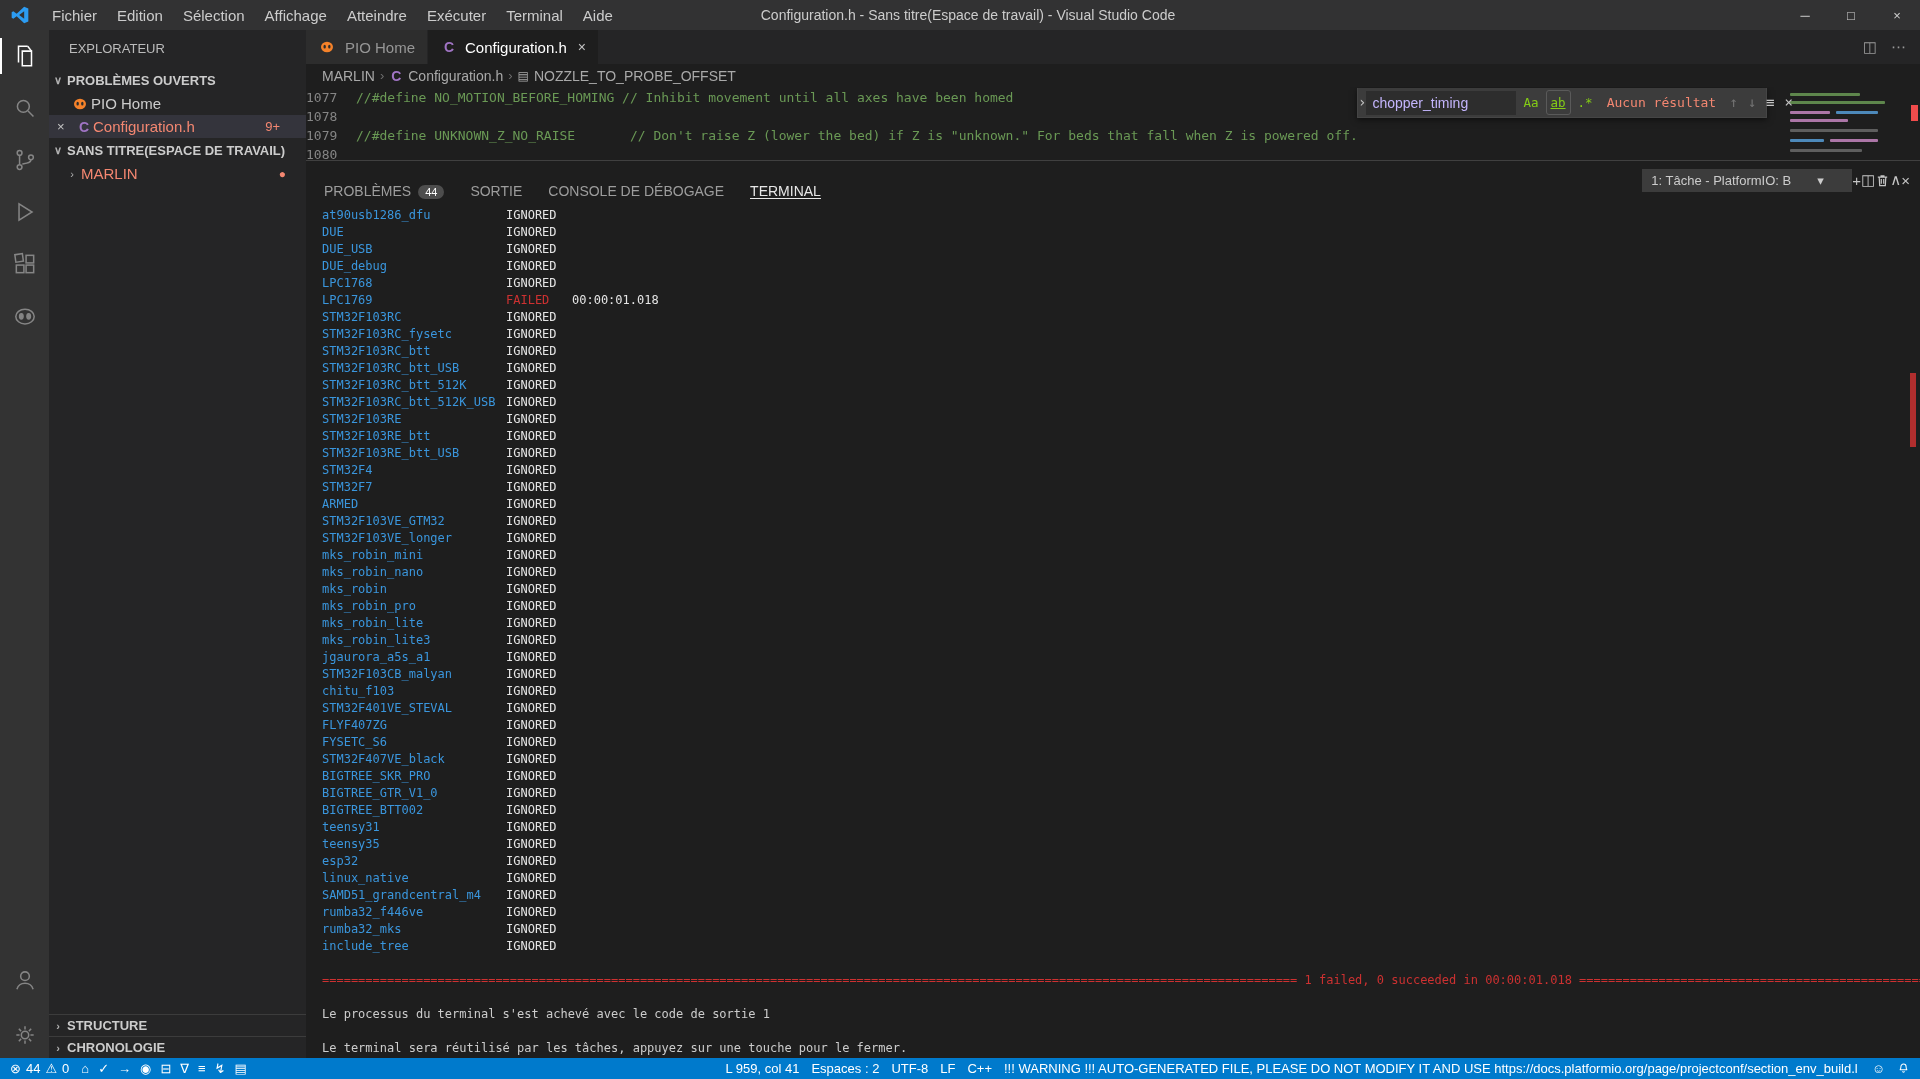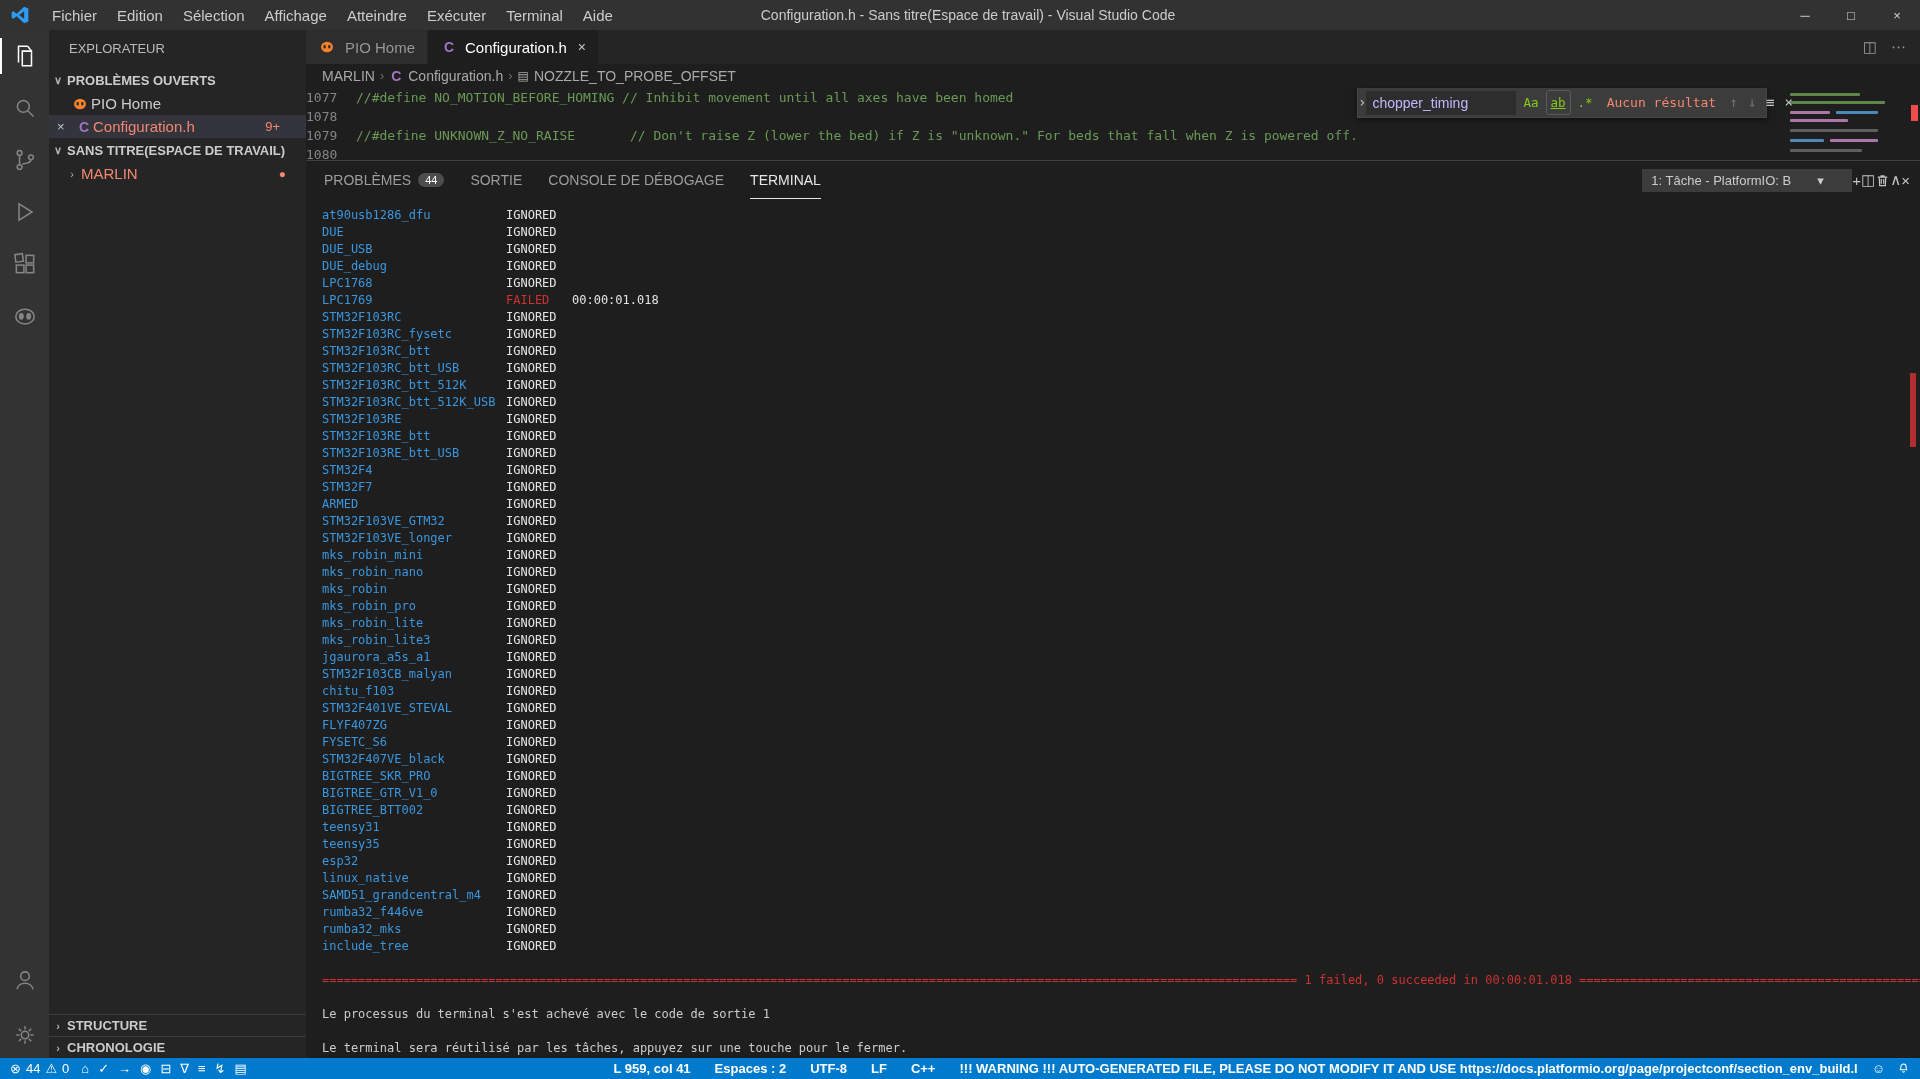--- a/index.html
+++ b/index.html
@@ -87,21 +87,21 @@
   .find-toggle { color:#84cc16; font-size:12.5px; padding:2px 4px; margin-left:3px; border-radius:3px; }
   .find-toggle.word { text-decoration:underline; border:1px solid #5a5a5a; }
   .find-result { color:#f48771; font-size:13px; margin:0 8px 0 10px; white-space:nowrap; }
   .find-nav { color:#c5c5c5; font-size:14px; padding:0 5px; }
   .find-nav.disabled { opacity:.4; }
 
   
   .panel { flex:1; display:flex; flex-direction:column; border-top:1px solid #404040;
     background:#1e1e1e; position:relative; min-height:0; }
   .panel-header { height:38px; display:flex; align-items:center; padding:0 10px 0 18px; }
-  .ptab { display:flex; align-items:center; margin-right:26px; font-size:14px; color:#9d9d9d;
+  .ptab { display:flex; align-items:flex-end; margin-right:26px; font-size:14px; color:#9d9d9d;
     height:38px; gap:7px; }
   .ptab.active { color:#e7e7e7; box-shadow:inset 0 -1px 0 #e7e7e7; }
   .ptab-badge { background:#4d4d4d; color:#ffffff; font-size:11px; border-radius:10px;
     padding:1px 7px; }
   .ptab-badge:empty { display:none; }
   .panel-actions { margin-left:auto; display:flex; align-items:center; gap:0; color:#c5c5c5; }
   .task-select { display:flex; align-items:center; gap:26px; background:#3c3c3c;
     border:1px solid #3c3c3c; font-size:13px; color:#cccccc; padding:3px 8px; min-width:210px; }
   .pa-icon { font-size:15px; color:#c5c5c5; }
   .pa-icon svg { width:15px; height:15px; stroke:#c5c5c5; fill:none; stroke-width:1.3; vertical-align:-2px; }
@@ -116,22 +116,22 @@
   .summary { color:#cd3131; white-space:pre; overflow:hidden; margin-top:17px; }
   .tmsg { margin-top:17px; white-space:pre; }
   .panel-scroll-mark { position:absolute; right:4px; top:212px; width:6px; height:74px;
     background:#cd3131; opacity:.85; }
 
   
   .statusbar { height:21px; background:#007acc; display:flex; align-items:center;
     font-size:13px; color:#ffffff; padding:0 10px; }
   .sb-group { display:flex; align-items:center; gap:5px; margin-right:12px; white-space:nowrap; }
   .sb-icon { margin-right:9px; font-size:13px; }
-  .statusbar-right { margin-left:auto; display:flex; align-items:center; gap:24px;
-    white-space:nowrap; overflow:hidden;font-weight:bold; }
+  .statusbar-right { margin-left:auto; display:flex; align-items:center; gap:12px;
+    white-space:nowrap; overflow:hidden; }
   .sb-item { white-space:nowrap; }
   .sb-bell svg { width:13px; height:13px; stroke:#ffffff; fill:none; stroke-width:1.3; vertical-align:-2px; }
 </style>
 </head>
 <body>
 
 <div class="titlebar">
   <svg class="vscode-logo" viewBox="0 0 24 24">
     <path fill="#2c9cf2" d="M17 2 8 10.5 4 7.5 2 8.6v6.8L4 16.5l4-3L17 22l5-2.2V4.2L17 2zm0 5.6v8.8L11 12l6-4.4z"></path>
   </svg>

